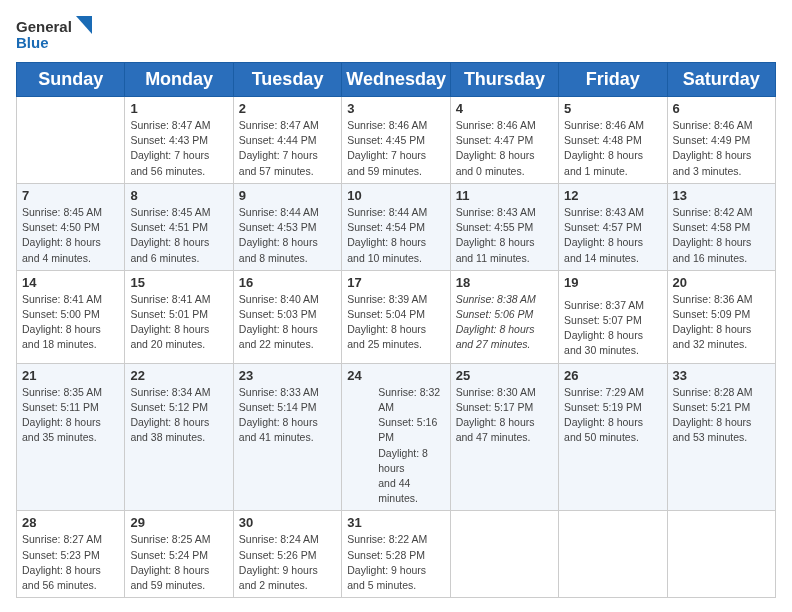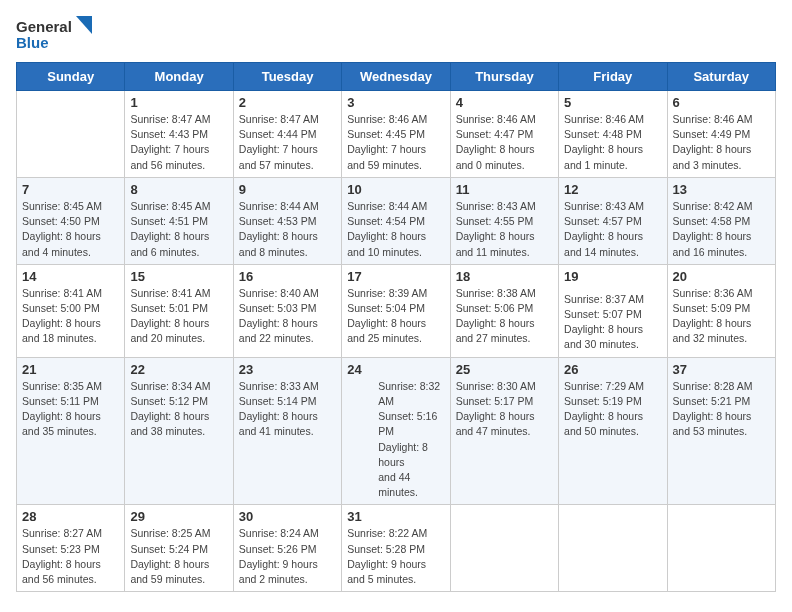--- a/index.html
+++ b/index.html
@@ -35,21 +35,21 @@
     }
     table {
       width: 100%;
       border-collapse: collapse;
       table-layout: fixed;
     }
     thead tr th {
       background-color: #2a6ebb;
       color: #fff;
       padding: 6px 4px;
-      font-size: 13px;
+      font-size: 18px;
       font-weight: bold;
       text-align: center;
       border: 1px solid #1a5da5;
     }
     tbody tr td {
       border: 1px solid #ccc;
       vertical-align: top;
       padding: 4px 5px;
       font-size: 11px;
       color: #333;
@@ -227,21 +227,21 @@
         </td>
         <td>
           <span class="day-number">17</span>
           <div class="day-info" style="white-space: pre-line;">Sunrise: 8:39 AM
 Sunset: 5:04 PM
 Daylight: 8 hours
 and 25 minutes.</div>
         </td>
         <td>
           <span class="day-number">18</span>
-          <div class="day-info" style="white-space: pre-line;">Sunrise: 8:38 AM
+          <div class="day-info" style="white-space: pre-line; font-style: italic;">Sunrise: 8:38 AM
 Sunset: 5:06 PM
 Daylight: 8 hours
 and 27 minutes.</div>
         </td>
         <td>
           <span class="day-number">19</span>
           <div class="day-info" style="white-space: pre-line; margin-top: 8px;">Sunrise: 8:37 AM
 Sunset: 5:07 PM
 Daylight: 8 hours
 and 30 minutes.</div>
@@ -291,21 +291,21 @@
 and 47 minutes.</div>
         </td>
         <td>
           <span class="day-number">26</span>
           <div class="day-info" style="white-space: pre-line;">Sunrise: 7:29 AM
 Sunset: 5:19 PM
 Daylight: 8 hours
 and 50 minutes.</div>
         </td>
         <td>
-          <span class="day-number">37</span>
+          <span class="day-number">33</span>
           <div class="day-info" style="white-space: pre-line;">Sunrise: 8:28 AM
 Sunset: 5:21 PM
 Daylight: 8 hours
 and 53 minutes.</div>
         </td>
       </tr>
       <tr>
         <td>
           <span class="day-number">28</span>
           <div class="day-info" style="white-space: pre-line;">Sunrise: 8:27 AM

